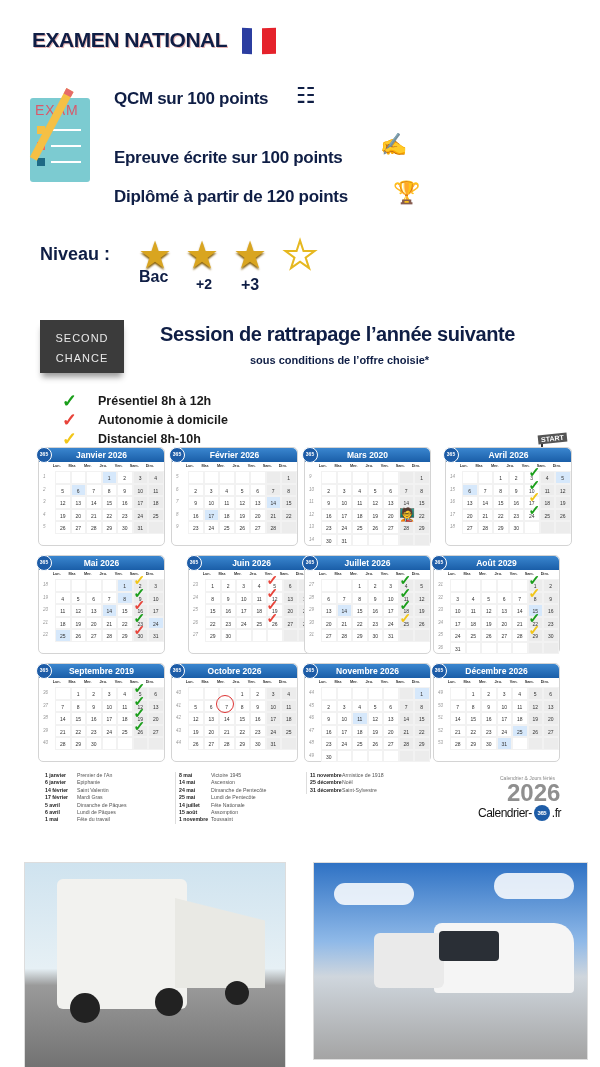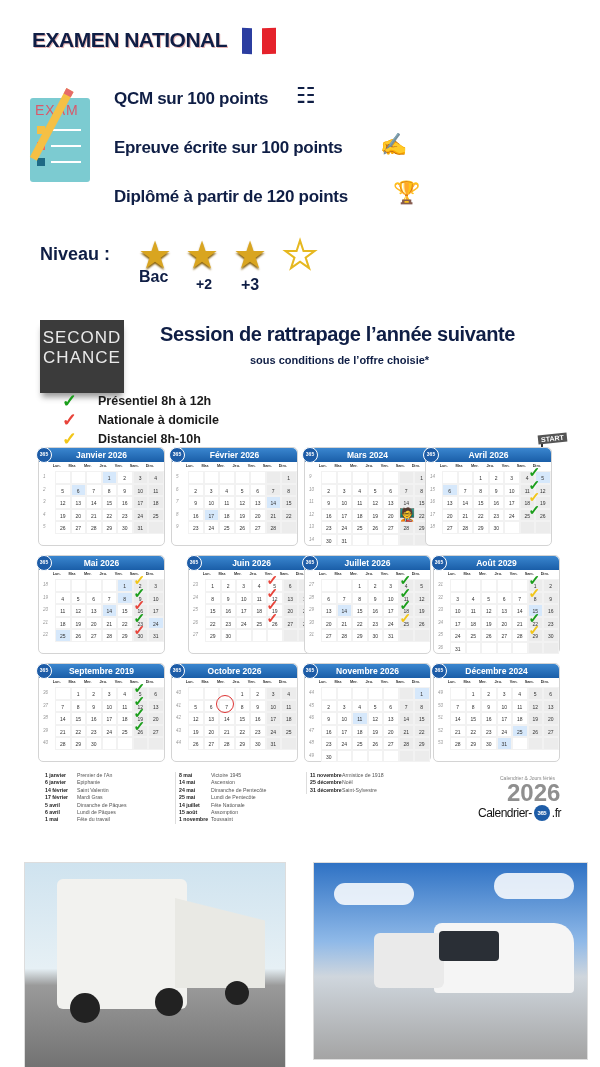--- a/index.html
+++ b/index.html
@@ -13,21 +13,21 @@
   .exam-icon .t { position: absolute; left: 5px; top: 4px; font-size: 14px; color: #d9596a; letter-spacing: 1px; }
   .exam-icon .box { position: absolute; left: 7px; width: 8px; height: 8px; }
   .exam-icon .line { position: absolute; left: 21px; width: 30px; height: 2px; background: #fff; }
   .pencil { left: 66px; top: 90px; width: 8px; height: 78px; background: #f5c045; transform: rotate(28deg); border-top: 6px solid #e66a6a; transform-origin: top; }
   .line-text { font-size: 17px; font-weight: bold; color: #0f1e45; letter-spacing: -0.3px; }
   .ico { font-size: 22px; }
   .niveau { left: 40px; top: 244px; font-size: 18px; font-weight: bold; }
   .star { font-size: 38px; color: #d9a520; text-shadow: 0 2px 2px #8a6410; line-height: 1; }
   .star.empty { color: #fff; -webkit-text-stroke: 2px #e6b820; text-shadow: none; }
   .star-lbl { font-size: 16px; font-weight: bold; color: #0f1e45; }
-  .chance { left: 40px; top: 320px; width: 84px; height: 73px; background: #3b3b3b; color: #eaeaea; font-size: 17px; text-align: center; line-height: 20px; padding-top: 8px; box-shadow: 0 6px 6px -2px #999; letter-spacing: 1px; }
+  .chance { left: 40px; top: 320px; width: 84px; height: 53px; background: #3b3b3b; color: #eaeaea; font-size: 11px; text-align: center; line-height: 20px; padding-top: 8px; box-shadow: 0 6px 6px -2px #999; letter-spacing: 1px; }
   .session-title { left: 160px; top: 323px; font-size: 20px; font-weight: bold; color: #0f1e45; letter-spacing: -0.4px; }
   .session-sub { left: 250px; top: 354px; font-size: 11px; font-weight: bold; color: #0f1e45; }
   .legend-row { left: 62px; display: flex; align-items: center; gap: 16px; font-size: 12.5px; font-weight: bold; color: #1a1a1a; }
   .legend-row .ck { font-size: 18px; width: 20px; font-weight: bold; }
   .cal { width: 127px; height: 99px; border: 1px solid #d4d4d4; border-radius: 5px; background: #fff; overflow: visible; }
   .cal-head { position: absolute; left: 0; top: 0; width: 100%; height: 14px; background: linear-gradient(#3a86cf, #1a5ea8); color: #fff; font-size: 8.5px; font-weight: bold; text-align: center; line-height: 14px; border-radius: 5px 5px 0 0; }
   .cal-badge { position: absolute; left: -3px; top: -1px; width: 16px; height: 16px; border-radius: 50%; background: #1d5ca7; border: 1.5px solid #fff; color: #fff; font-size: 5px; font-weight: bold; line-height: 13px; text-align: center; z-index: 2; }
   .cal-dow { position: absolute; left: 10px; top: 16px; display: grid; grid-template-columns: repeat(7, 15.5px); font-size: 3.8px; font-weight: bold; color: #333; text-align: center; }
   .cal-grid { position: absolute; left: 10px; top: 23px; display: grid; grid-template-columns: 6px repeat(7, 15.5px); font-size: 5px; color: #333; }
   .cal-grid .wk { color: #999; font-style: italic; font-size: 4.5px; line-height: 12.5px; margin-left: -6px; }
@@ -60,21 +60,21 @@
     <span class="line" style="top:31px"></span>
   <span class="box" style="top:44px;background:#e66a6a"></span>
     <span class="line" style="top:47px"></span>
   <span class="box" style="top:60px;background:#1d6a85"></span>
     <span class="line" style="top:63px"></span>
 </div>
 <div class="abs pencil"></div>
 
 <div class="abs line-text" style="left:114px;top:89px">QCM sur 100 points</div>
 <div class="abs ico" style="left:296px;top:83px">☷</div>
-<div class="abs line-text" style="left:114px;top:138px">Epreuve écrite sur 100 points</div>
+<div class="abs line-text" style="left:114px;top:148px">Epreuve écrite sur 100 points</div>
 <div class="abs ico" style="left:380px;top:132px;color:#4aa3c7">✍</div>
 <div class="abs line-text" style="left:114px;top:187px">Diplômé à partir de 120 points</div>
 <div class="abs ico" style="left:393px;top:180px">🏆</div>
 
 <div class="abs niveau">Niveau :</div>
 <div class="abs star" style="left:138px;top:236px">★</div>
 <div class="abs star" style="left:185px;top:236px">★</div>
 <div class="abs star" style="left:233px;top:236px">★</div>
 <div class="abs star empty" style="left:283px;top:236px">★</div>
 <div class="abs star-lbl" style="left:139px;top:268px">Bac</div>
@@ -87,21 +87,21 @@
 </div>
 <div class="abs session-title">Session de rattrapage l’année suivante</div>
 <div class="abs session-sub">sous conditions de l’offre choisie*</div>
 
 <div class="abs legend-row" style="top:390px">
   <span class="ck" style="color:#1a9e1a">✓</span>
   <span>Présentiel 8h à 12h</span>
 </div>
 <div class="abs legend-row" style="top:409px">
   <span class="ck" style="color:#e8443a">✓</span>
-  <span>Nationale à domicile</span>
+  <span>Autonomie à domicile</span>
 </div>
 <div class="abs legend-row" style="top:428px">
   <span class="ck" style="color:#f2c618">✓</span>
   <span>Distanciel 8h-10h</span>
 </div>
 
 <div class="abs" style="left:538px;top:434px;background:#555;color:#fff;font-size:7px;font-weight:bold;padding:1px 3px;transform:rotate(-6deg)">START</div>
 <div class="abs" style="left:541px;top:444px;width:1.5px;height:40px;background:#333"></div>
 
 <div id="calendars">
@@ -209,21 +209,21 @@
         <span class="d">23</span>
         <span class="d">24</span>
         <span class="d">25</span>
         <span class="d">26</span>
         <span class="d">27</span>
         <span class="d we">28</span>
         <span class="d we"></span>
       </div>
     </div>
     <div class="abs cal" style="left: 304px; top: 447px;">
-      <div class="cal-head">Mars 2024</div>
+      <div class="cal-head">Mars 2020</div>
       <div class="cal-badge">365</div>
       <div class="cal-dow">
         <span>Lun.</span>
         <span>Mar.</span>
         <span>Mer.</span>
         <span>Jeu.</span>
         <span>Ven.</span>
         <span>Sam.</span>
         <span>Dim.</span>
       </div>
@@ -271,21 +271,21 @@
         <span class="wk">14</span>
         <span class="d">30</span>
         <span class="d">31</span>
         <span class="d"></span>
         <span class="d"></span>
         <span class="d"></span>
         <span class="d we"></span>
         <span class="d we"></span>
       </div>
     </div>
-    <div class="abs cal" style="left: 425px; top: 447px;">
+    <div class="abs cal" style="left: 445px; top: 447px;">
       <div class="cal-head">Avril 2026</div>
       <div class="cal-badge">365</div>
       <div class="cal-dow">
         <span>Lun.</span>
         <span>Mar.</span>
         <span>Mer.</span>
         <span>Jeu.</span>
         <span>Ven.</span>
         <span>Sam.</span>
         <span>Dim.</span>
@@ -728,21 +728,21 @@
         <span class="d">30</span>
         <span class="d"></span>
         <span class="d"></span>
         <span class="d"></span>
         <span class="d"></span>
         <span class="d we"></span>
         <span class="d we"></span>
       </div>
     </div>
     <div class="abs cal" style="left: 433px; top: 663px;">
-      <div class="cal-head">Décembre 2024</div>
+      <div class="cal-head">Décembre 2026</div>
       <div class="cal-badge">365</div>
       <div class="cal-dow">
         <span>Lun.</span>
         <span>Mar.</span>
         <span>Mer.</span>
         <span>Jeu.</span>
         <span>Ven.</span>
         <span>Sam.</span>
         <span>Dim.</span>
       </div>

